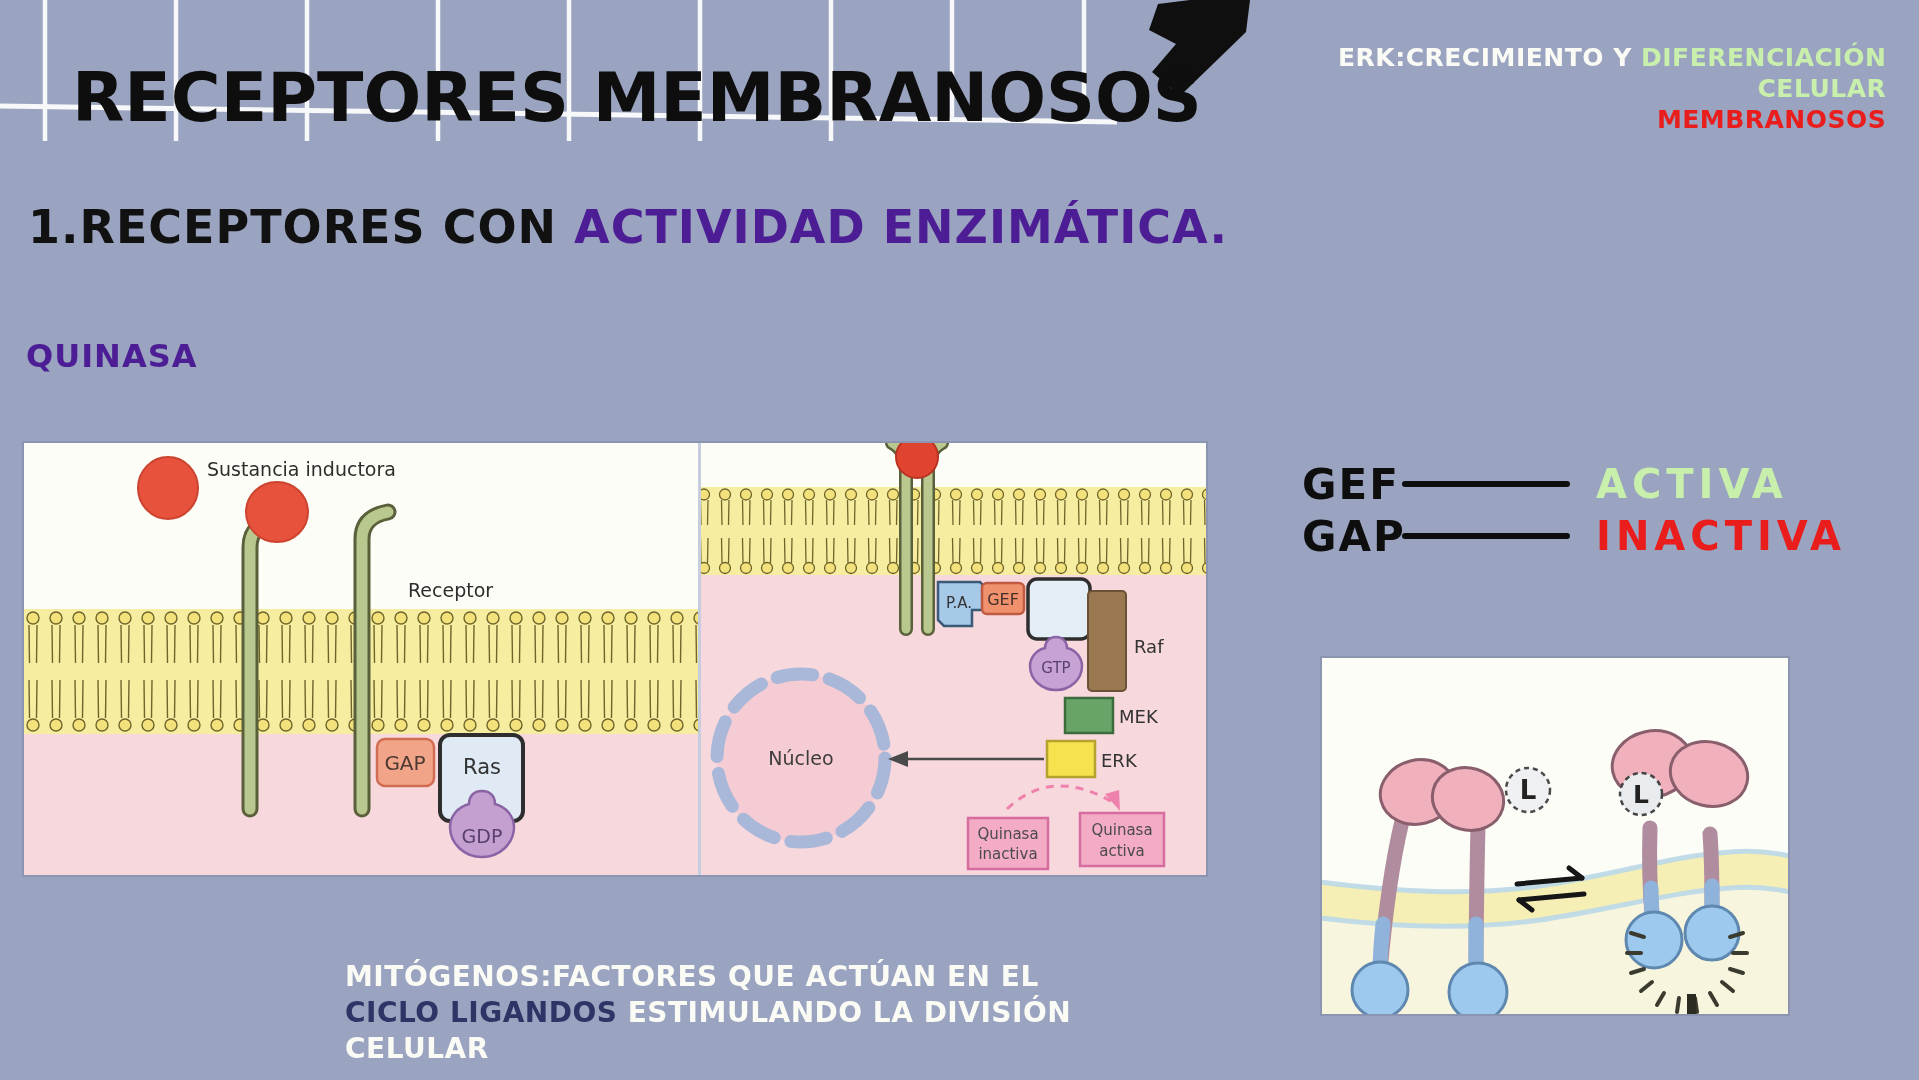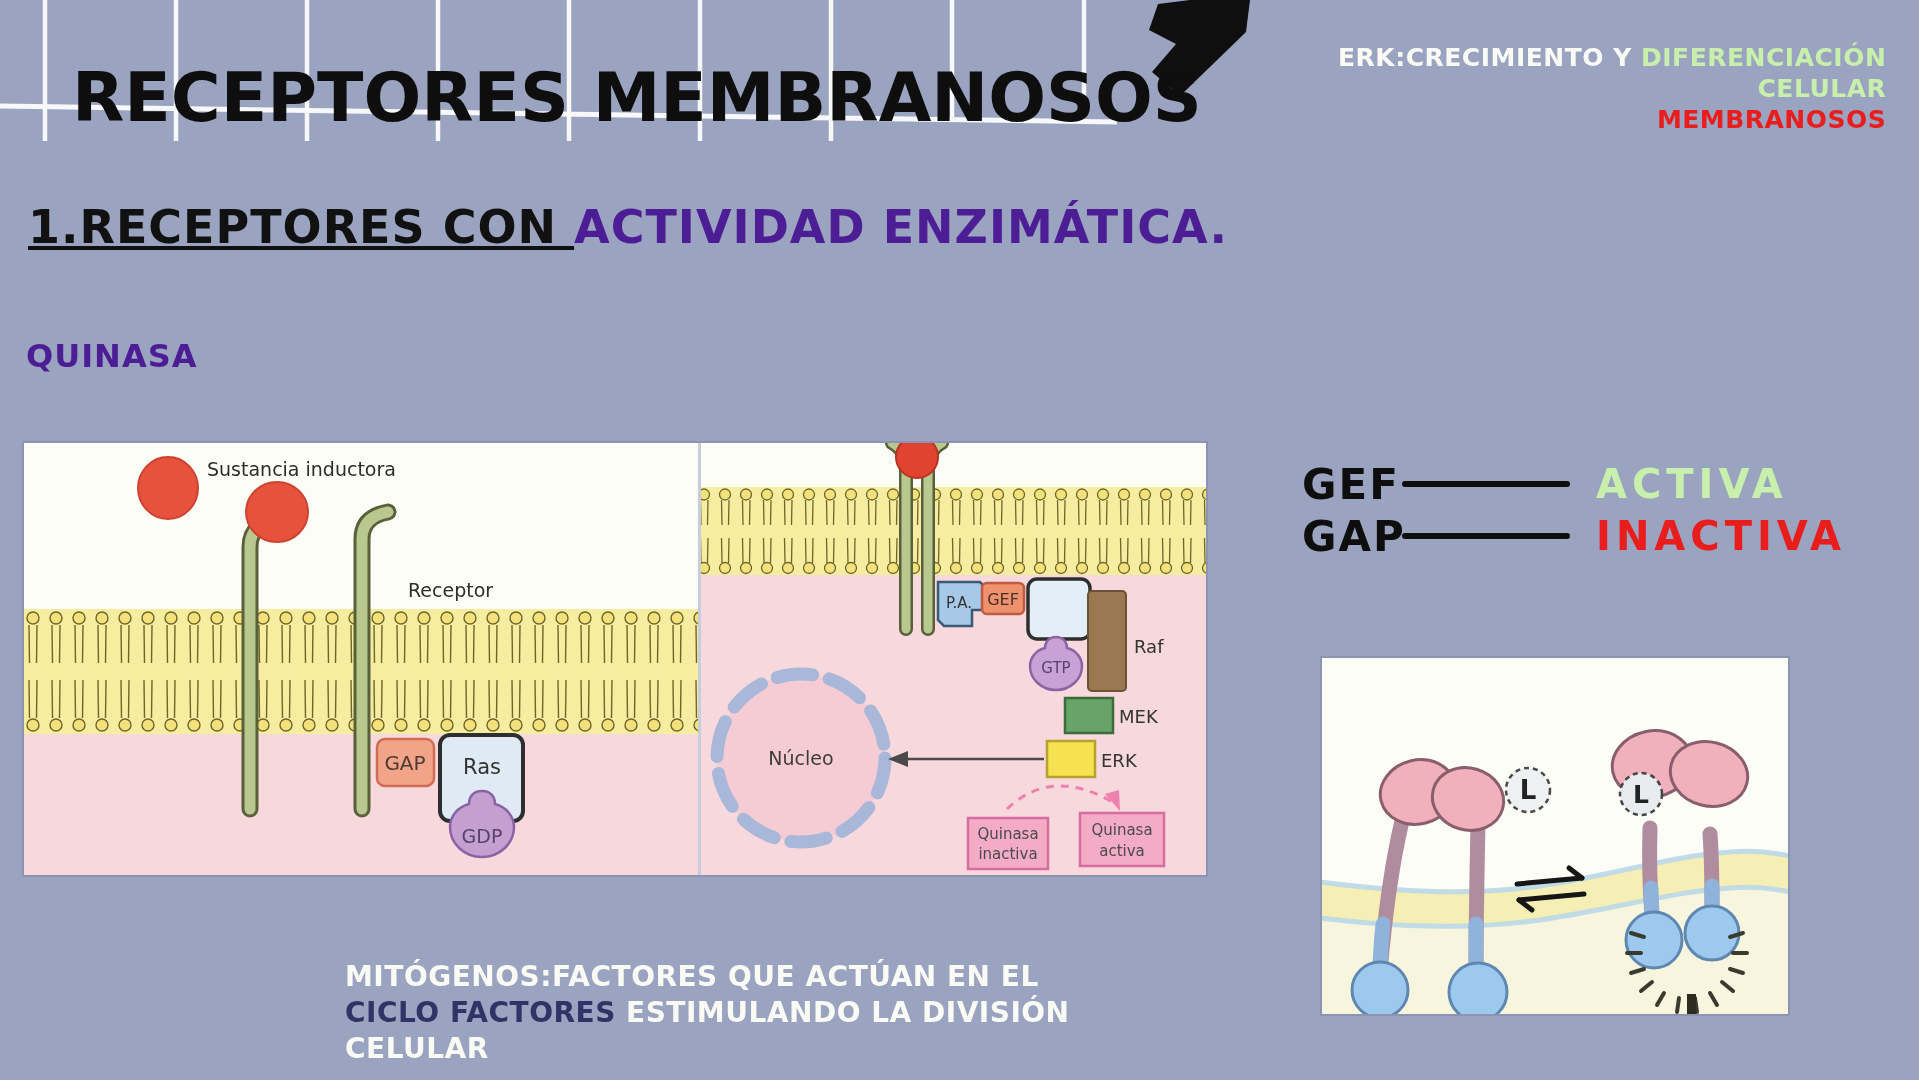--- a/index.html
+++ b/index.html
@@ -14,21 +14,21 @@
     left:72px;top:14px;font-size:68px;font-weight:bold;color:#0e0e0e;
     letter-spacing:0px;white-space:nowrap;margin-top:44px;
   }
   
   .erk-note{left:1338px;top:42px;font-size:25px;font-weight:bold;line-height:31px;letter-spacing:0.5px;white-space:nowrap;text-align:right;}
   .c-white{color:#fbfbf6;}
   .c-green{color:#c9efad;}
   .c-red{color:#ea1d1d;}
   .c-navy{color:#2e3566;}
   .c-pink{color:#4c1d95;}
-  .c-black{color:#111111;text-decoration:underline;}
+  .c-black{color:#111111;}
   
   .heading1{left:28px;top:200px;font-size:46px;font-weight:bold;letter-spacing:1px;white-space:nowrap;color:#111;}
   .subheading{left:26px;top:336px;font-size:32px;font-weight:bold;letter-spacing:1px;line-height:41px;color:#111;}
   
   .legend{left:1302px;top:458px;}
   .legend-row{display:flex;align-items:center;height:52px;}
   .legend-label{font-size:42px;font-weight:bold;color:#0e0e0e;width:100px;letter-spacing:2px;}
   .legend-line{width:168px;height:6px;background:#0e0e0e;border-radius:3px;margin-right:26px;}
   .legend-value{font-size:40px;font-weight:bold;letter-spacing:5px;}
   
@@ -248,15 +248,15 @@
     <line x1="324" y1="281" x2="311" y2="277"></line>
     <line x1="410" y1="281" x2="423" y2="277"></line>
   </g>
   <rect x="367" y="338" width="9" height="22" fill="#2b2b20"></rect>
 
   <rect x="1" y="1" width="468" height="358" fill="none" stroke="#8b95b2" stroke-width="2"></rect>
 </svg>
 
 <div class="abs mitogenos">
   <div class="c-white">MITÓGENOS:FACTORES QUE ACTÚAN EN EL</div>
-  <div><span class="c-navy">CICLO FACTORES</span><span class="c-white"> ESTIMULANDO LA DIVISIÓN</span></div>
+  <div><span class="c-navy">CICLO LIGANDOS</span><span class="c-white"> ESTIMULANDO LA DIVISIÓN</span></div>
   <div class="c-white">CELULAR</div>
 </div>
 
 </body></html>

